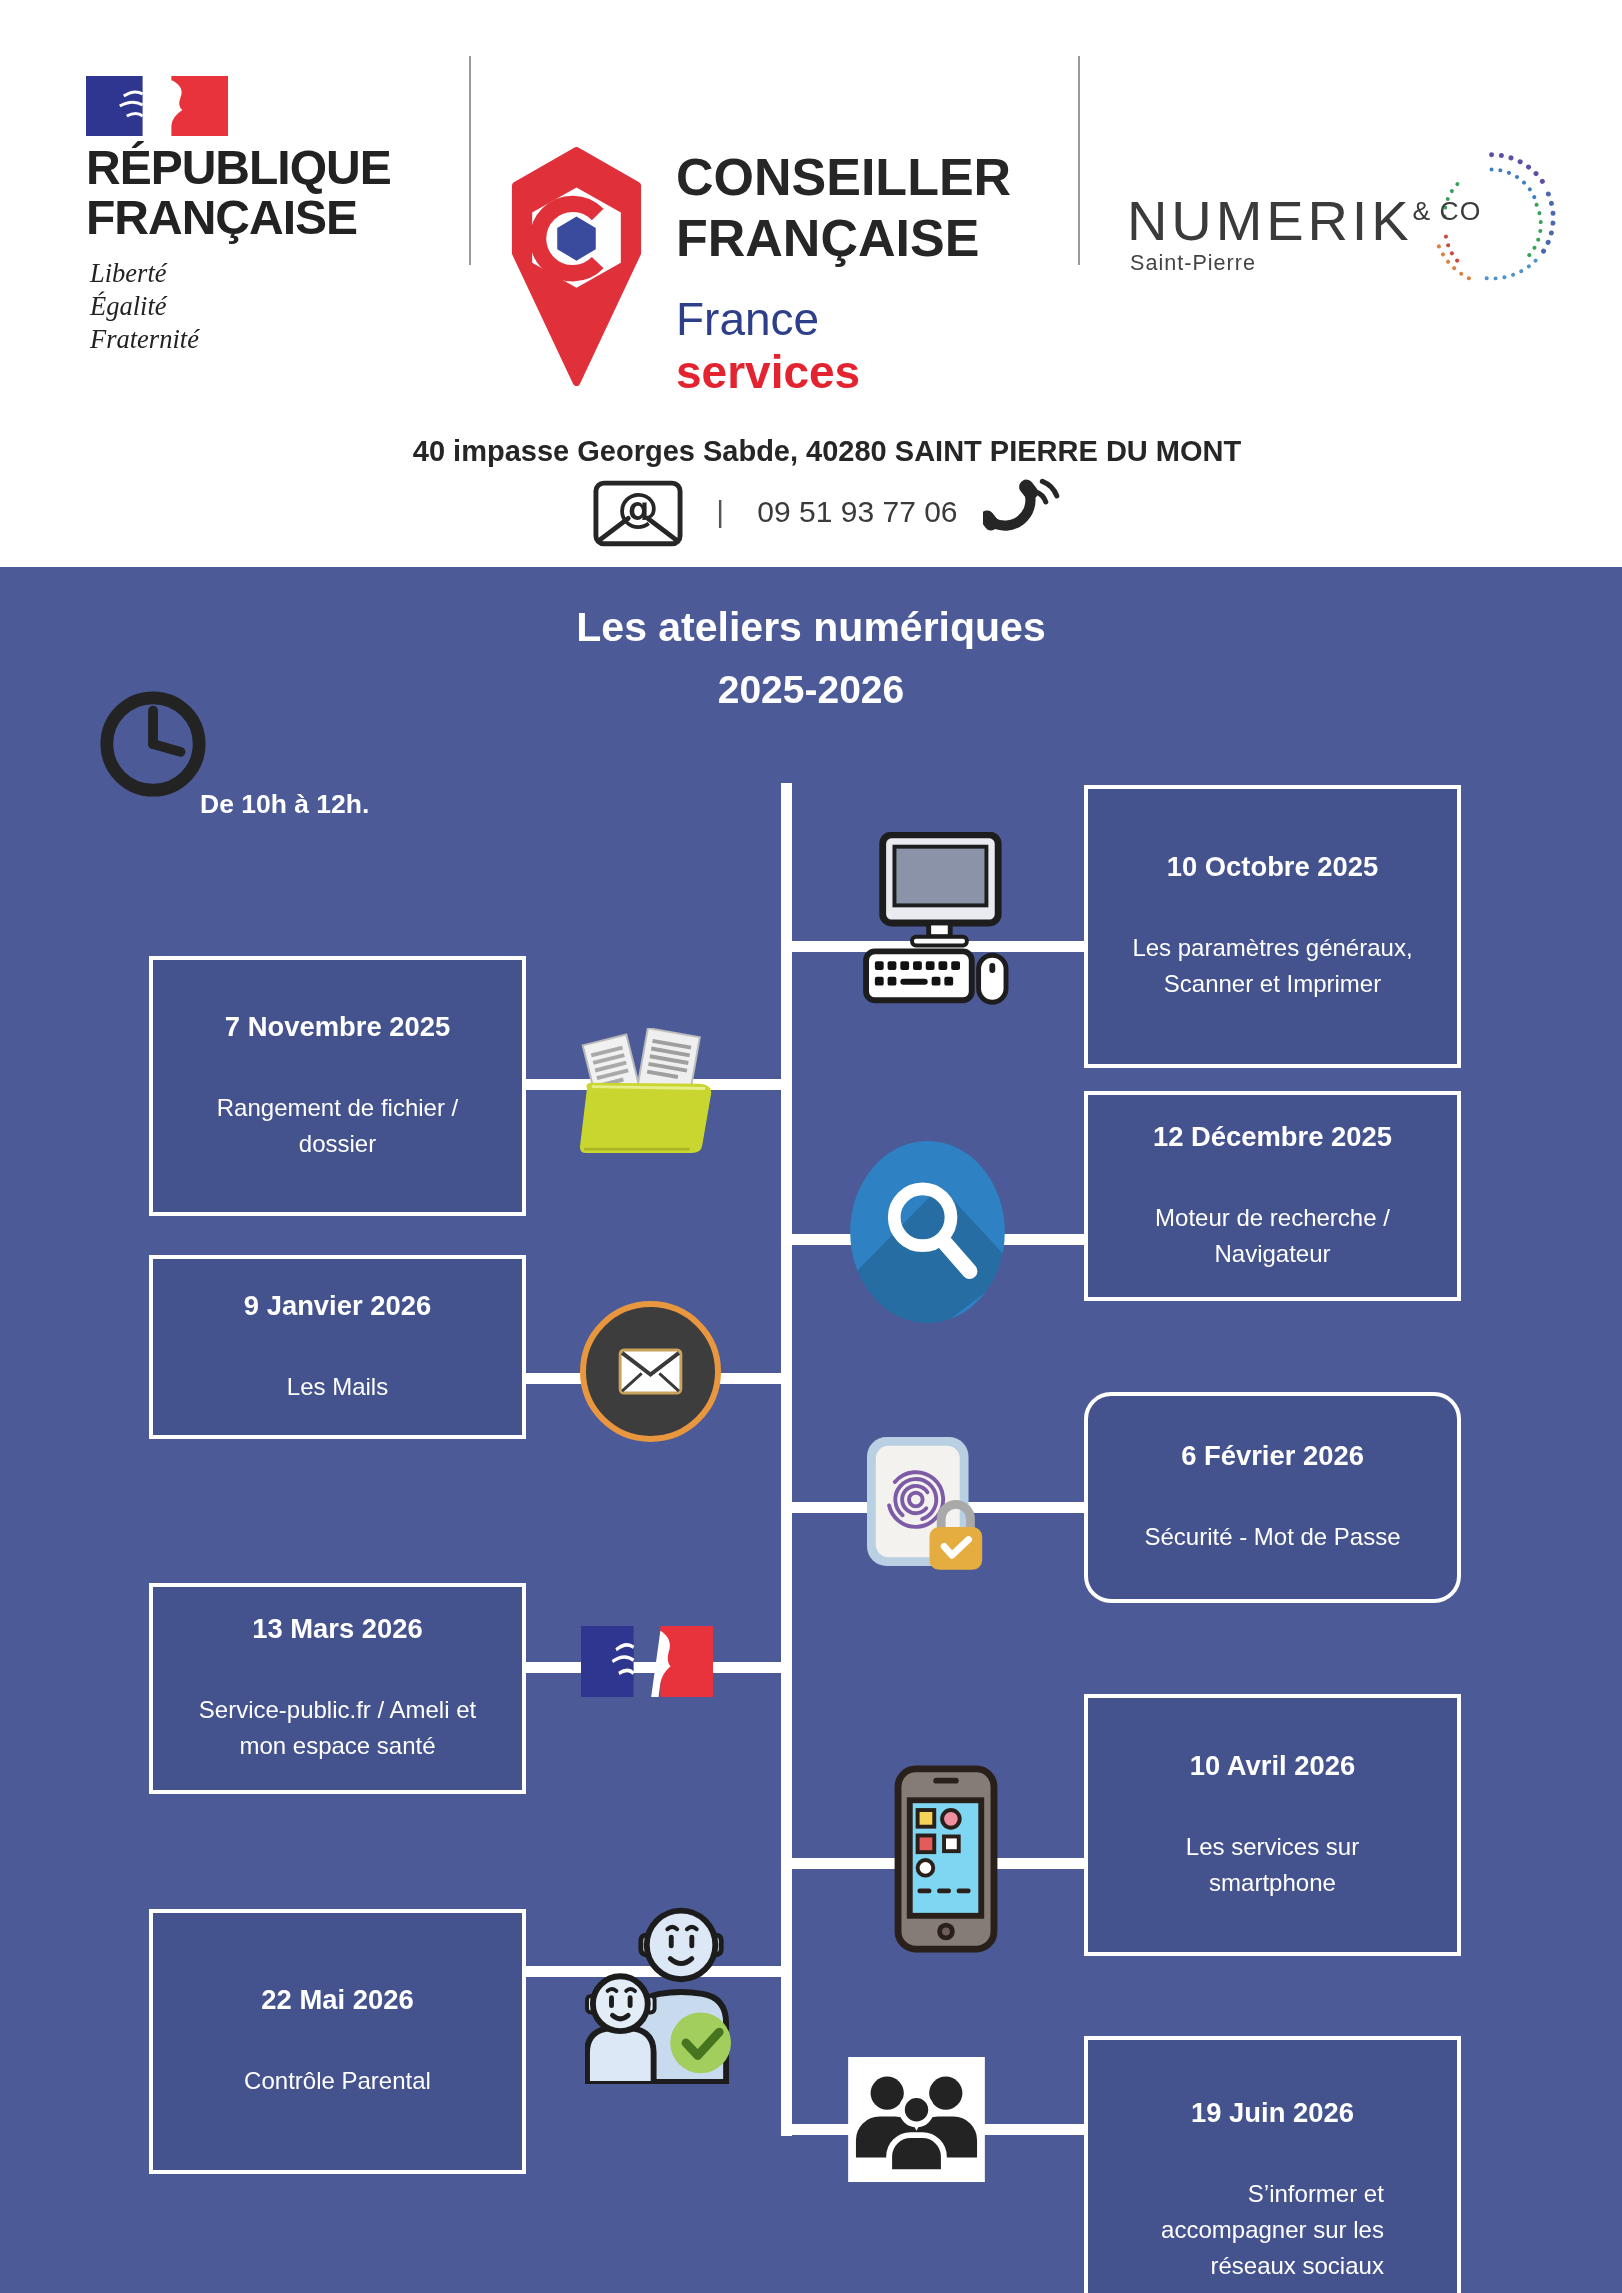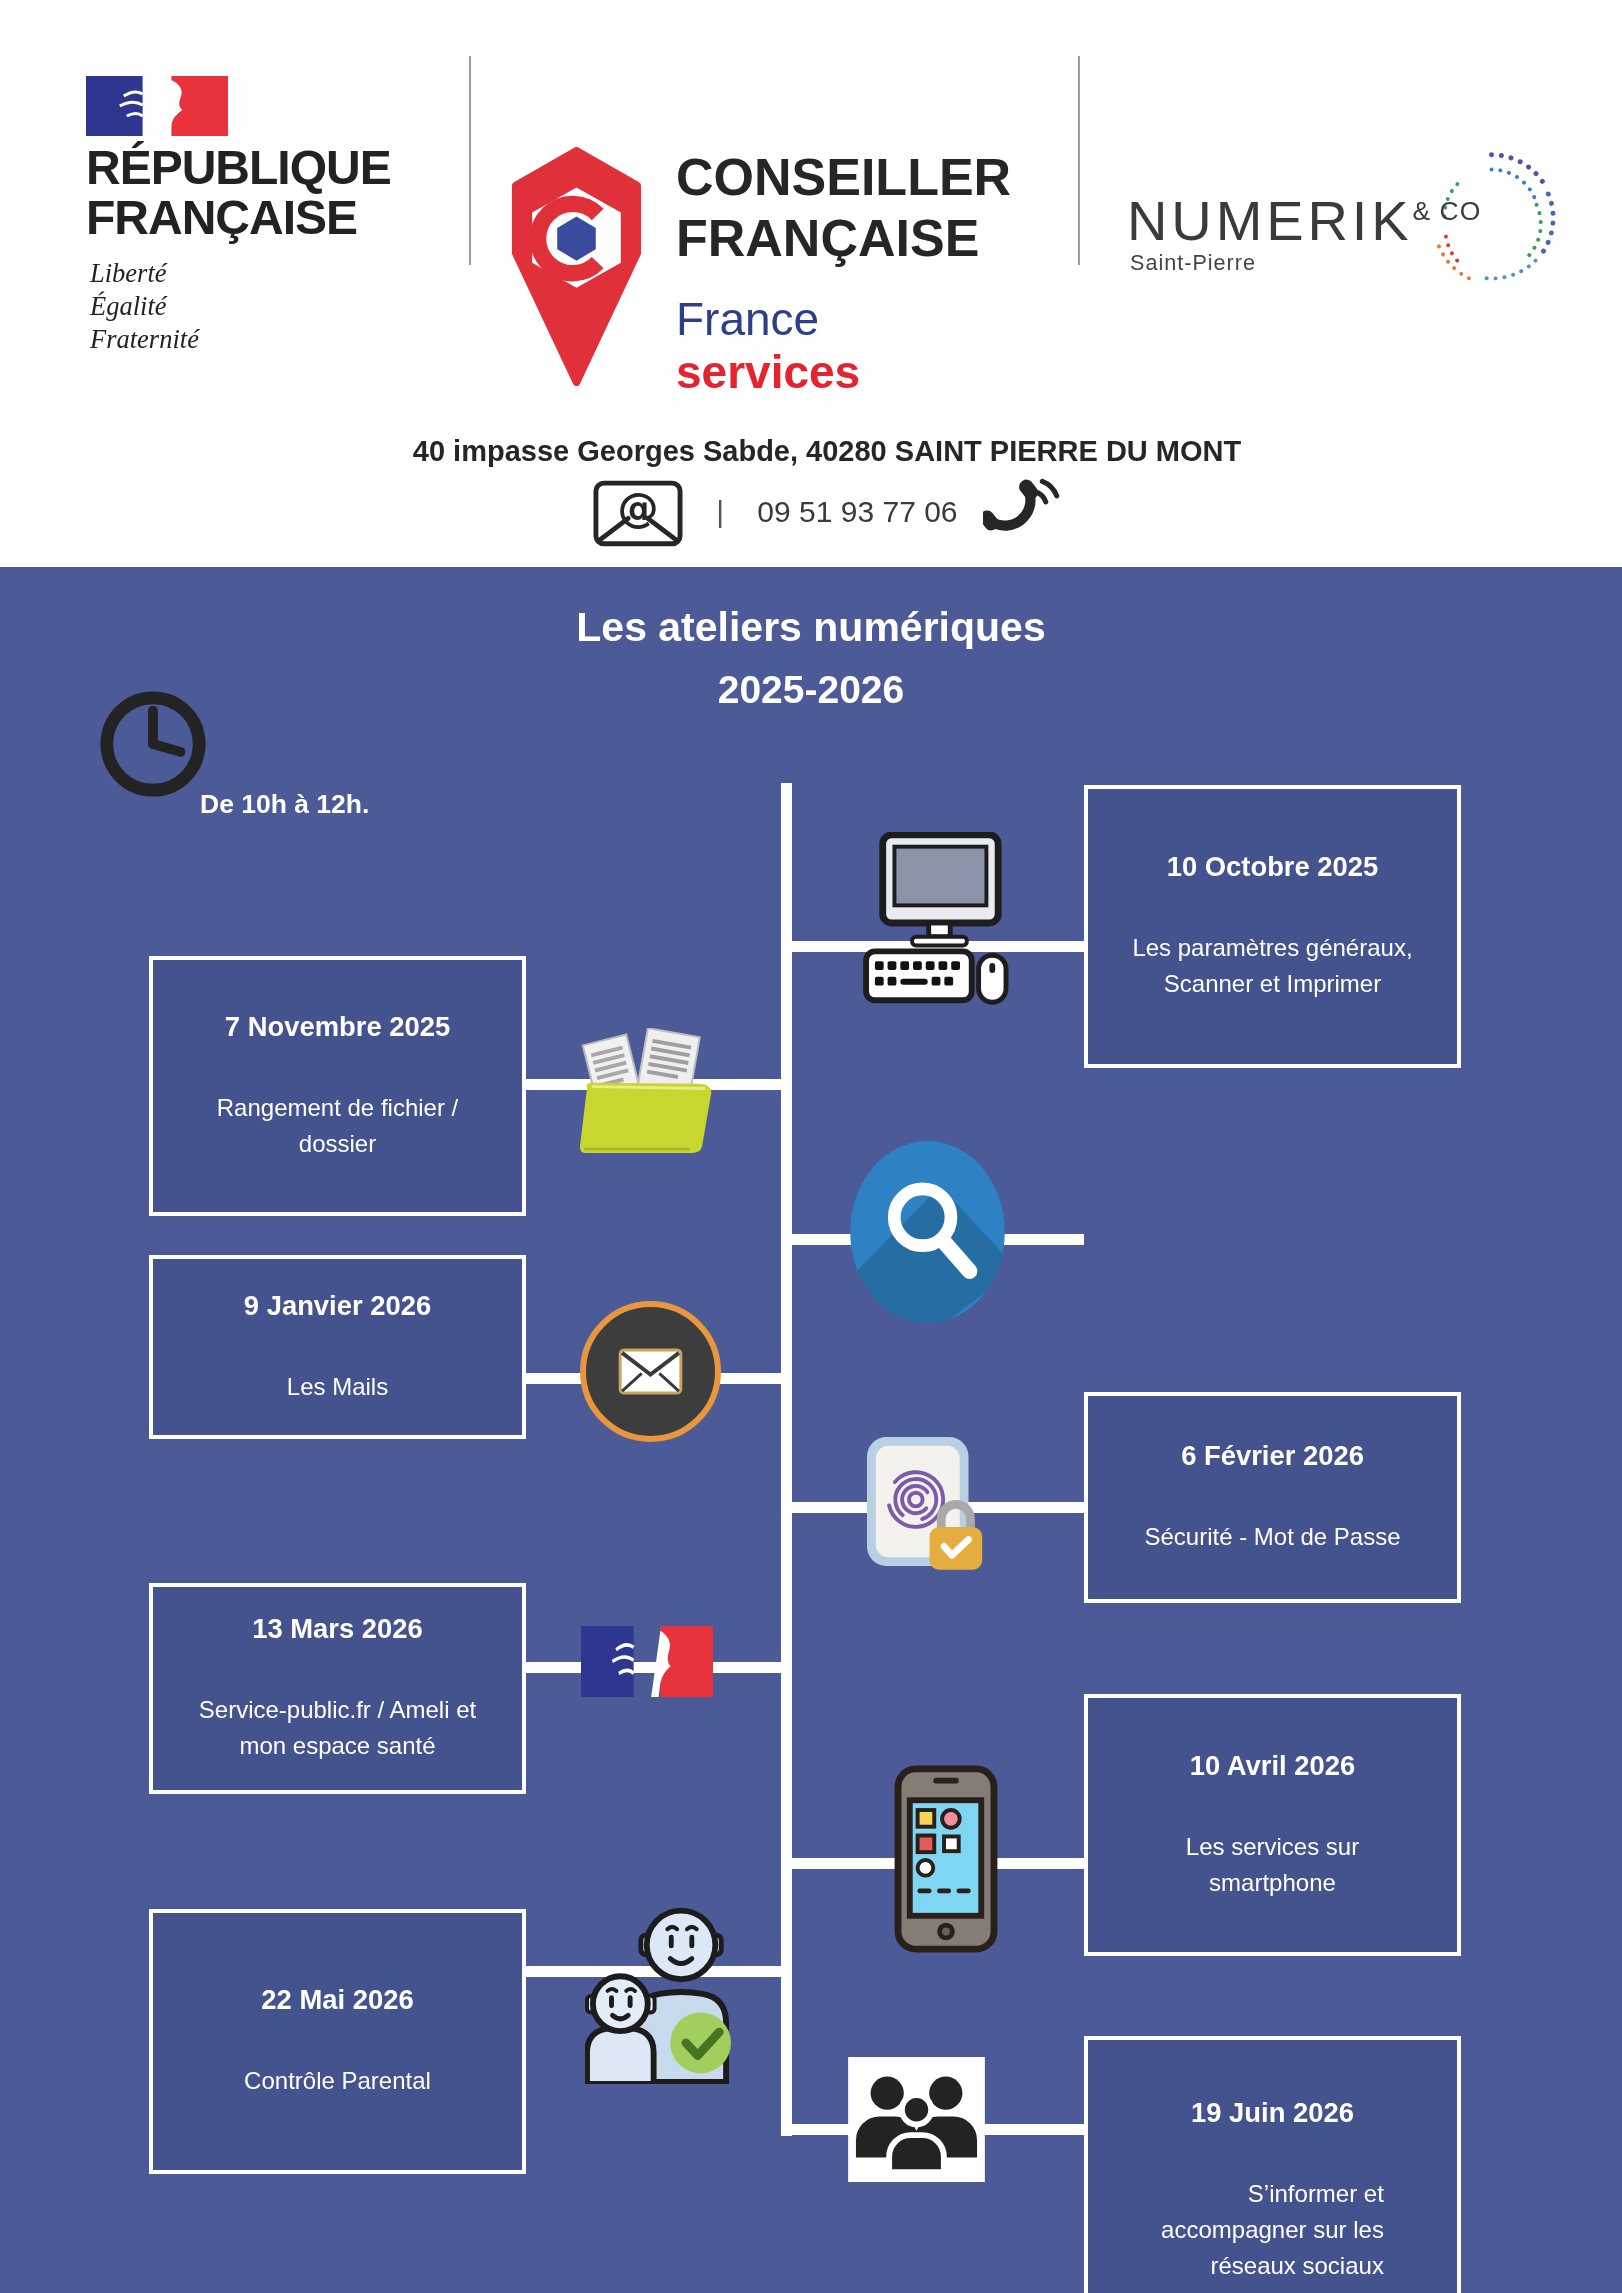--- a/index.html
+++ b/index.html
@@ -48,21 +48,21 @@
 
   .box{position:absolute;width:377px;background:#44538D;border:4.9px solid #fff;box-sizing:border-box;
        color:#fff;display:flex;flex-direction:column;align-items:center;justify-content:center;
        gap:47px;text-align:center;padding:0 11.8px;z-index:2;}
   .box .date{font-size:27.4px;font-weight:bold;}
   .box .desc{font-size:24px;line-height:1.5;white-space:pre-line;}
   .w1{left:1084px;top:218px;height:283px;}
   .w2{left:149px;top:389px;height:260px;}
   .w3{left:1084px;top:524px;height:210px;}
   .w4{left:149px;top:688px;height:184px;}
-  .w5{left:1084px;top:825px;height:211px;}
+  .w5{left:1084px;top:825px;height:211px;border-radius:27px;}
   .w6{left:149px;top:1016px;height:211px;}
   .w7{left:1084px;top:1127px;height:262px;}
   .w8{left:149px;top:1342px;height:265px;}
   .w9{left:1084px;top:1469px;height:308px;text-align:right;}
 
   .icon{position:absolute;z-index:2;}
   .ic-computer{left:863px;top:265px;width:149px;height:182px;}
   .ic-folder{left:580px;top:461px;width:137px;height:127px;}
   .ic-search{left:850px;top:574px;width:155px;height:182px;}
   .ic-mail{left:580px;top:734px;width:129px;height:129px;background:#3D3D3D;border:6.9px solid #E8973F;
@@ -329,20 +329,25 @@
     <div class="box w1">
       <div class="date">10 Octobre 2025</div>
       <div class="desc">Les paramètres généraux,
 Scanner et Imprimer</div>
     </div>
     <div class="box w2">
       <div class="date">7 Novembre 2025</div>
       <div class="desc">Rangement de fichier /
 dossier</div>
     </div>
+    <div class="box w3">
+      <div class="date">12 Décembre 2025</div>
+      <div class="desc">Moteur de recherche /
+Navigateur</div>
+    </div>
     <div class="box w4">
       <div class="date">9 Janvier 2026</div>
       <div class="desc">Les Mails</div>
     </div>
     <div class="box w5">
       <div class="date">6 Février 2026</div>
       <div class="desc">Sécurité - Mot de Passe</div>
     </div>
     <div class="box w6">
       <div class="date">13 Mars 2026</div>

